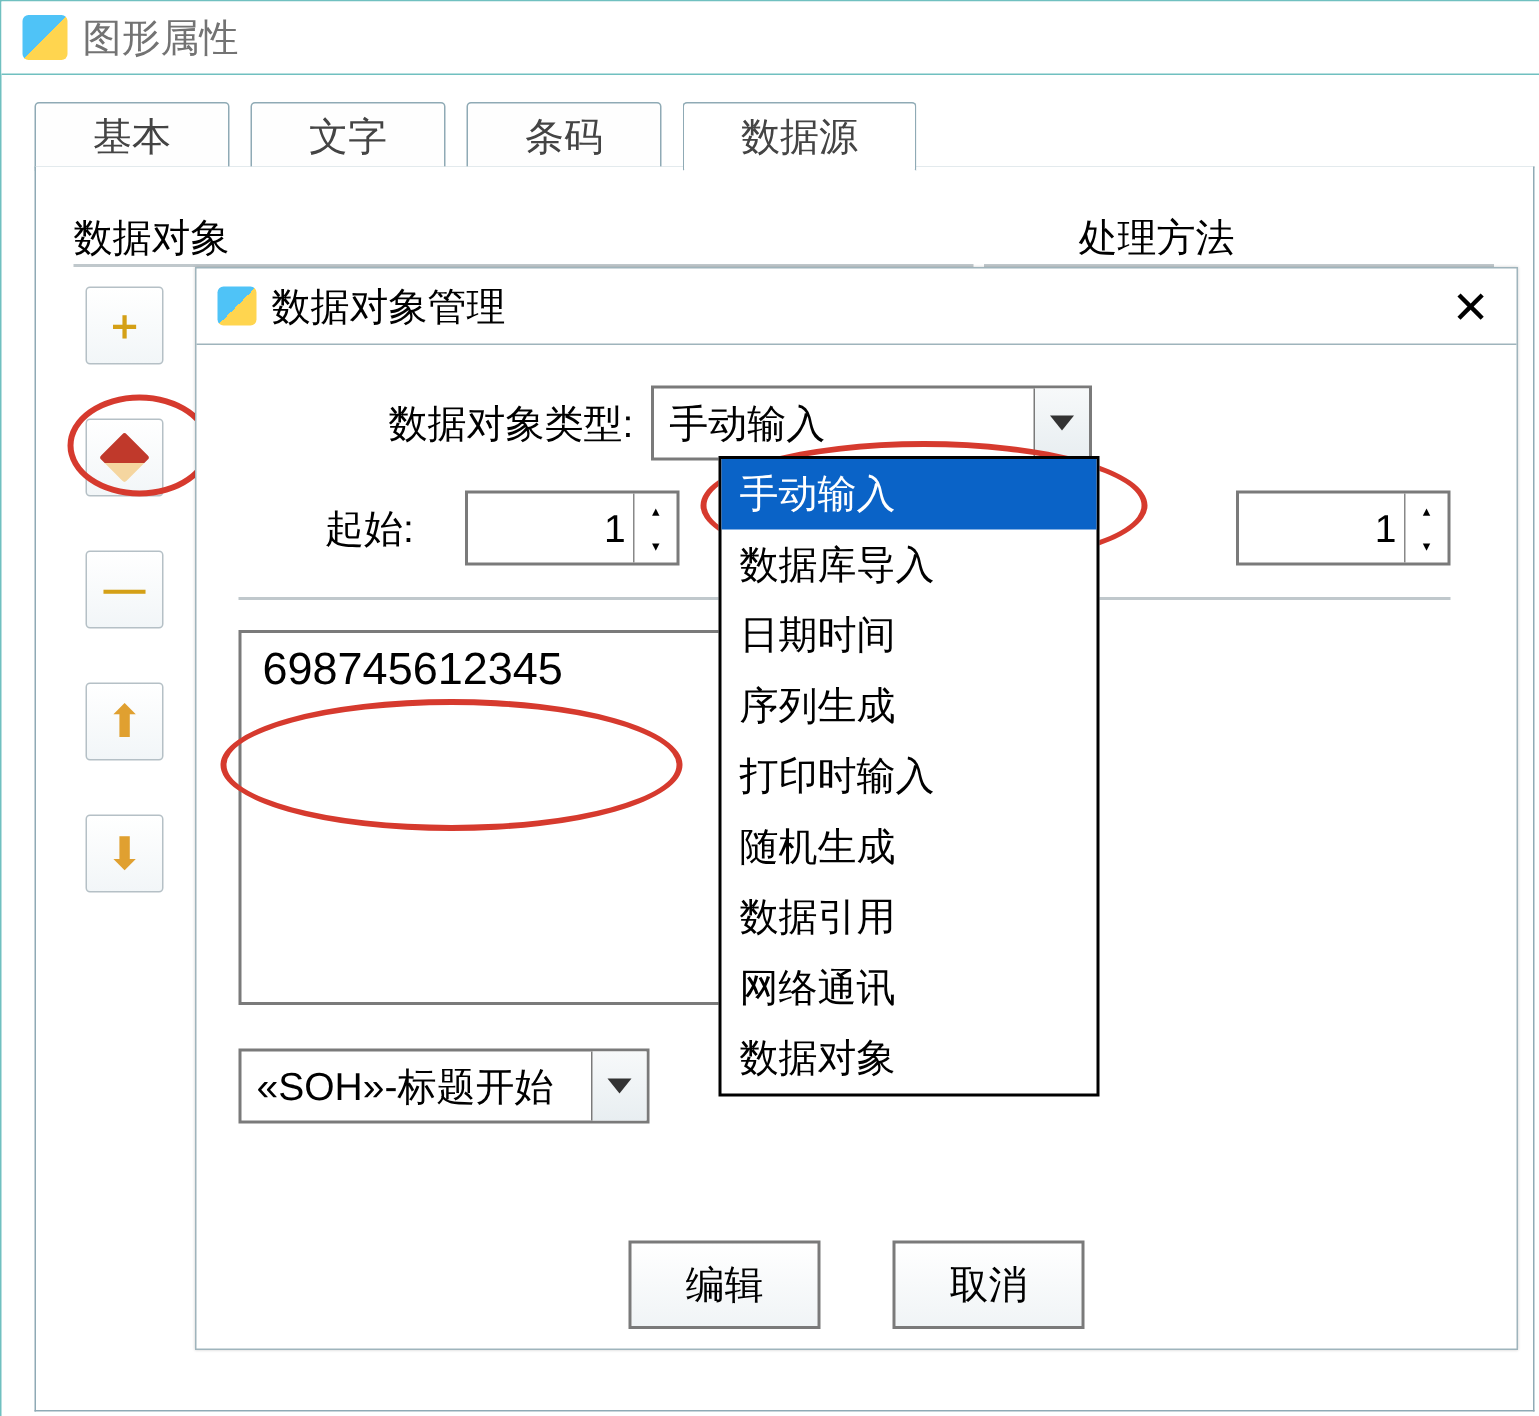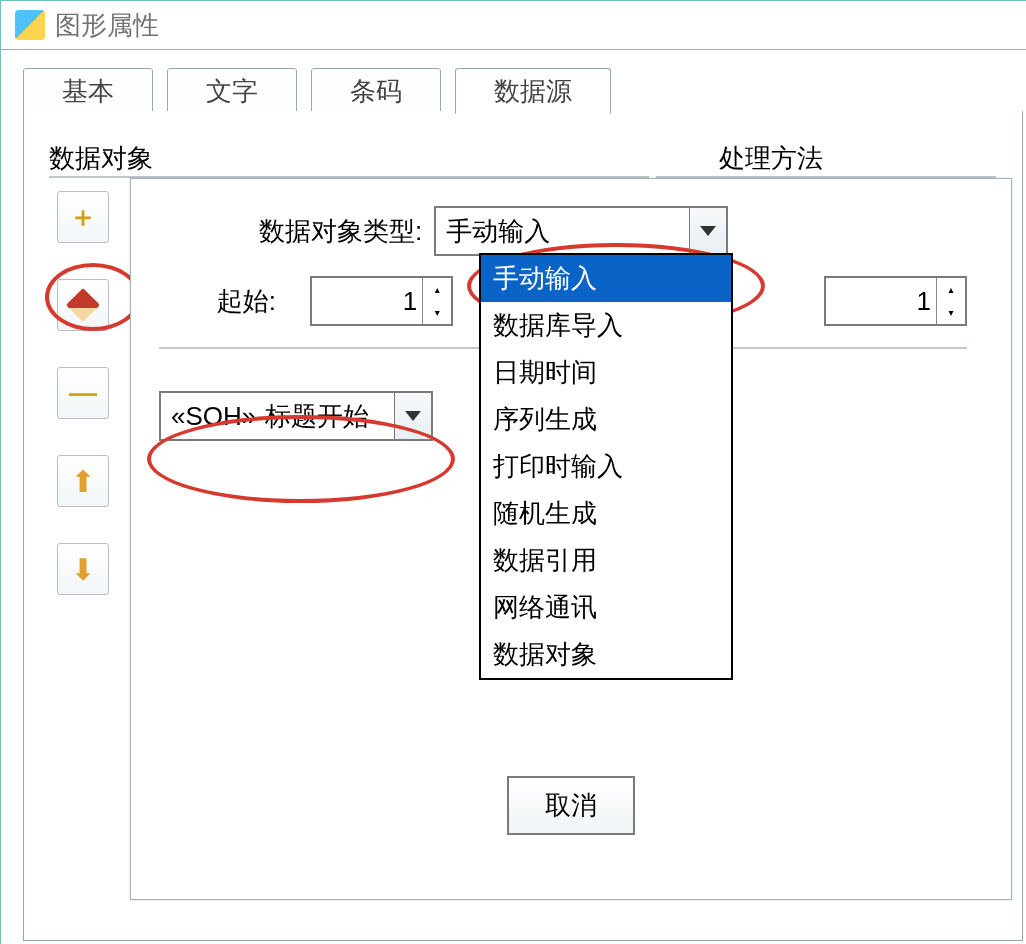--- a/index.html
+++ b/index.html
@@ -324,20 +324,25 @@
     </div>
     <div class="icon-btn">
       <span class="down-arrow">⬇</span>
     </div>
   </div>
 
   <div class="red-ellipse" style="left:44px; top:262px; width:88px; height:60px;"></div>
 </div>
 
 <div class="dialog">
+  <div class="dialog-titlebar">
+    <div class="app-icon" style="width:26px;height:26px;"></div>
+    <span>数据对象管理</span>
+    <span class="dialog-close">✕</span>
+  </div>
 
   <div class="dialog-body">
     <div class="row" style="justify-content:flex-start; padding-left:100px;">
       <span class="row-label">数据对象类型:</span>
       <div class="combo" style="min-width:280px;">
         <span>手动输入</span>
         <div class="arrow">
             <div class="arrow-down"></div>
           </div>
       </div>
@@ -358,20 +363,21 @@
         <span>1</span>
         <div class="spin-btns">
             <div>▴</div>
             <div>▾</div>
           </div>
       </div>
     </div>
 
     <div class="hr"></div>
 
+    <textarea class="text-input" style="">698745612345</textarea>
 
     <div style="height:22px;"></div>
 
     <div class="combo" style="width:260px;">
       <span>«SOH»-标题开始</span>
       <div class="arrow">
           <div class="arrow-down"></div>
         </div>
     </div>
 
@@ -386,16 +392,17 @@
       <div>数据引用</div>
       <div>网络通讯</div>
       <div>数据对象</div>
     </div>
 
     
     <div class="red-ellipse" style="left:336px; top:64px; width:290px; height:78px;"></div>
     <div class="red-ellipse" style="left:16px; top:236px; width:300px; height:80px;"></div>
 
     <div class="dlg-buttons">
+      <div class="btn">编辑</div>
       <div class="btn">取消</div>
     </div>
   </div>
 </div>
 
 </body></html>

